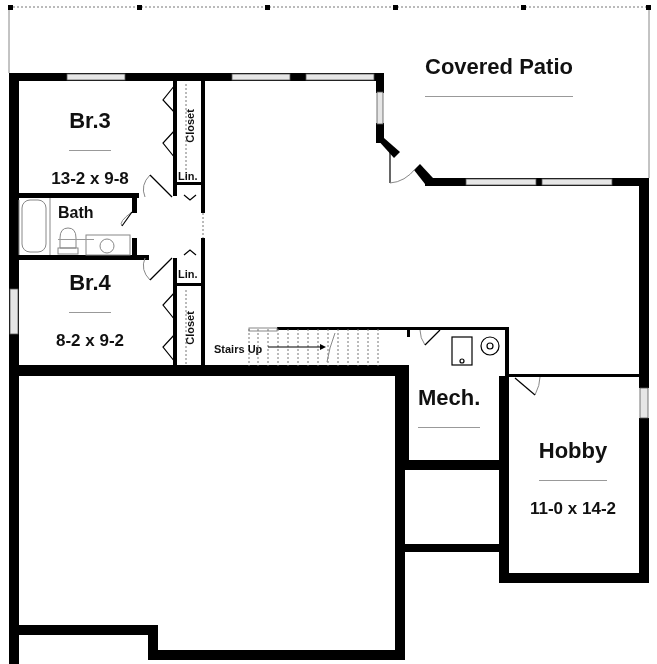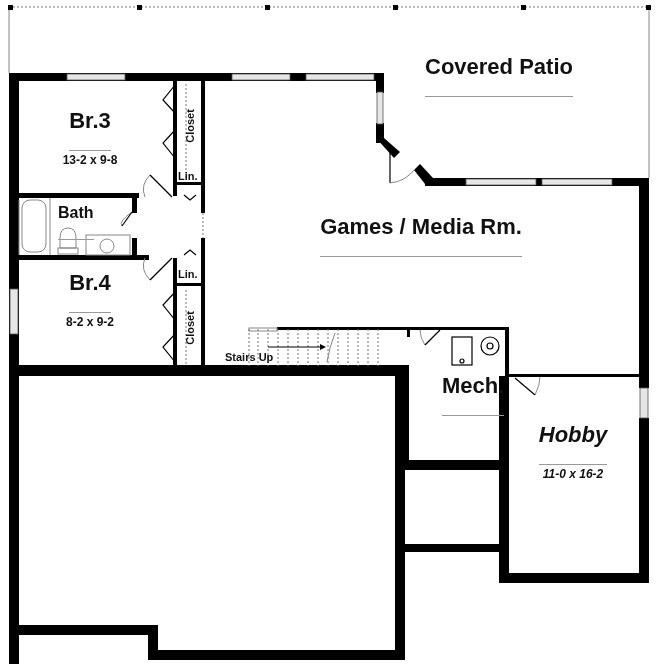--- a/index.html
+++ b/index.html
@@ -5,21 +5,21 @@
   html, body { margin: 0; padding: 0; background: #ffffff; }
   body { width: 657px; height: 664px; overflow: hidden; position: relative; font-family: "Liberation Sans", sans-serif; }
   #plan { position: absolute; left: 0; top: 0; width: 657px; height: 664px; }
   .wall { fill: #000000; }
   .thin1 { stroke: #000; stroke-width: 1.2; fill: none; }
   .grey { stroke: #888; stroke-width: 1; fill: none; }
   .win { fill: #e6e6e6; stroke: #555; stroke-width: 0.8; }
   .dash { stroke: #777; stroke-width: 1; stroke-dasharray: 2 2; fill: none; }
   .label { position: absolute; font-weight: bold; color: #111; white-space: nowrap; text-align: center; }
   .room-name { font-size: 22px; border-bottom: 1.5px solid #999; line-height: 22px; padding-bottom: 18px; display: inline-block; }
-  .room-dim { font-size: 12px; display: block; margin-top: 2px; }
+  .room-dim { font-size: 17px; display: block; margin-top: 18px; }
   .small { font-size: 11px; }
   .vertical { transform: rotate(-90deg); transform-origin: center; }
 </style>
 </head>
 <body>
 
 <svg id="plan" viewBox="0 0 657 664" xmlns="http://www.w3.org/2000/svg">
 
   <g>
     <line x1="9" y1="7" x2="650" y2="7" class="dash"></line>
@@ -177,29 +177,28 @@
 <div class="label" style="left:58px; top:204px;">
   <span class="room-name" style="font-size:16px; line-height:16px;">Bath</span>
 </div>
 
 <div class="label" style="left:50px; top:272px; width:80px;">
   <span class="room-name">Br.4</span>
   <span class="room-dim">8-2 x 9-2</span>
 </div>
 
 <div class="label" style="left:296px; top:216px; width:250px;">
-  <span class="room-name">Games / Media Rm.</span>
-</div>
-
-<div class="label" style="left:418px; top:375px;margin-left:24px;">
+</div>
+
+<div class="label" style="left:418px; top:387px;">
   <span class="room-name">Mech.</span>
 </div>
 
-<div class="label" style="left:527px; top:424px; width:92px;font-style:italic;">
+<div class="label" style="left:527px; top:440px; width:92px;">
   <span class="room-name">Hobby</span>
-  <span class="room-dim">11-0 x 16-2</span>
+  <span class="room-dim">11-0 x 14-2</span>
 </div>
 
 <div class="label small vertical" style="left:170px; top:120px; width:40px;">Closet</div>
 <div class="label small vertical" style="left:170px; top:322px; width:40px;">Closet</div>
 <div class="label small" style="left:178px; top:170px;">Lin.</div>
 <div class="label small" style="left:178px; top:268px;">Lin.</div>
-<div class="label small" style="left:214px; top:351px;margin-left:11px;">Stairs Up</div>
+<div class="label small" style="left:214px; top:343px;">Stairs Up</div>
 
 </body></html>

